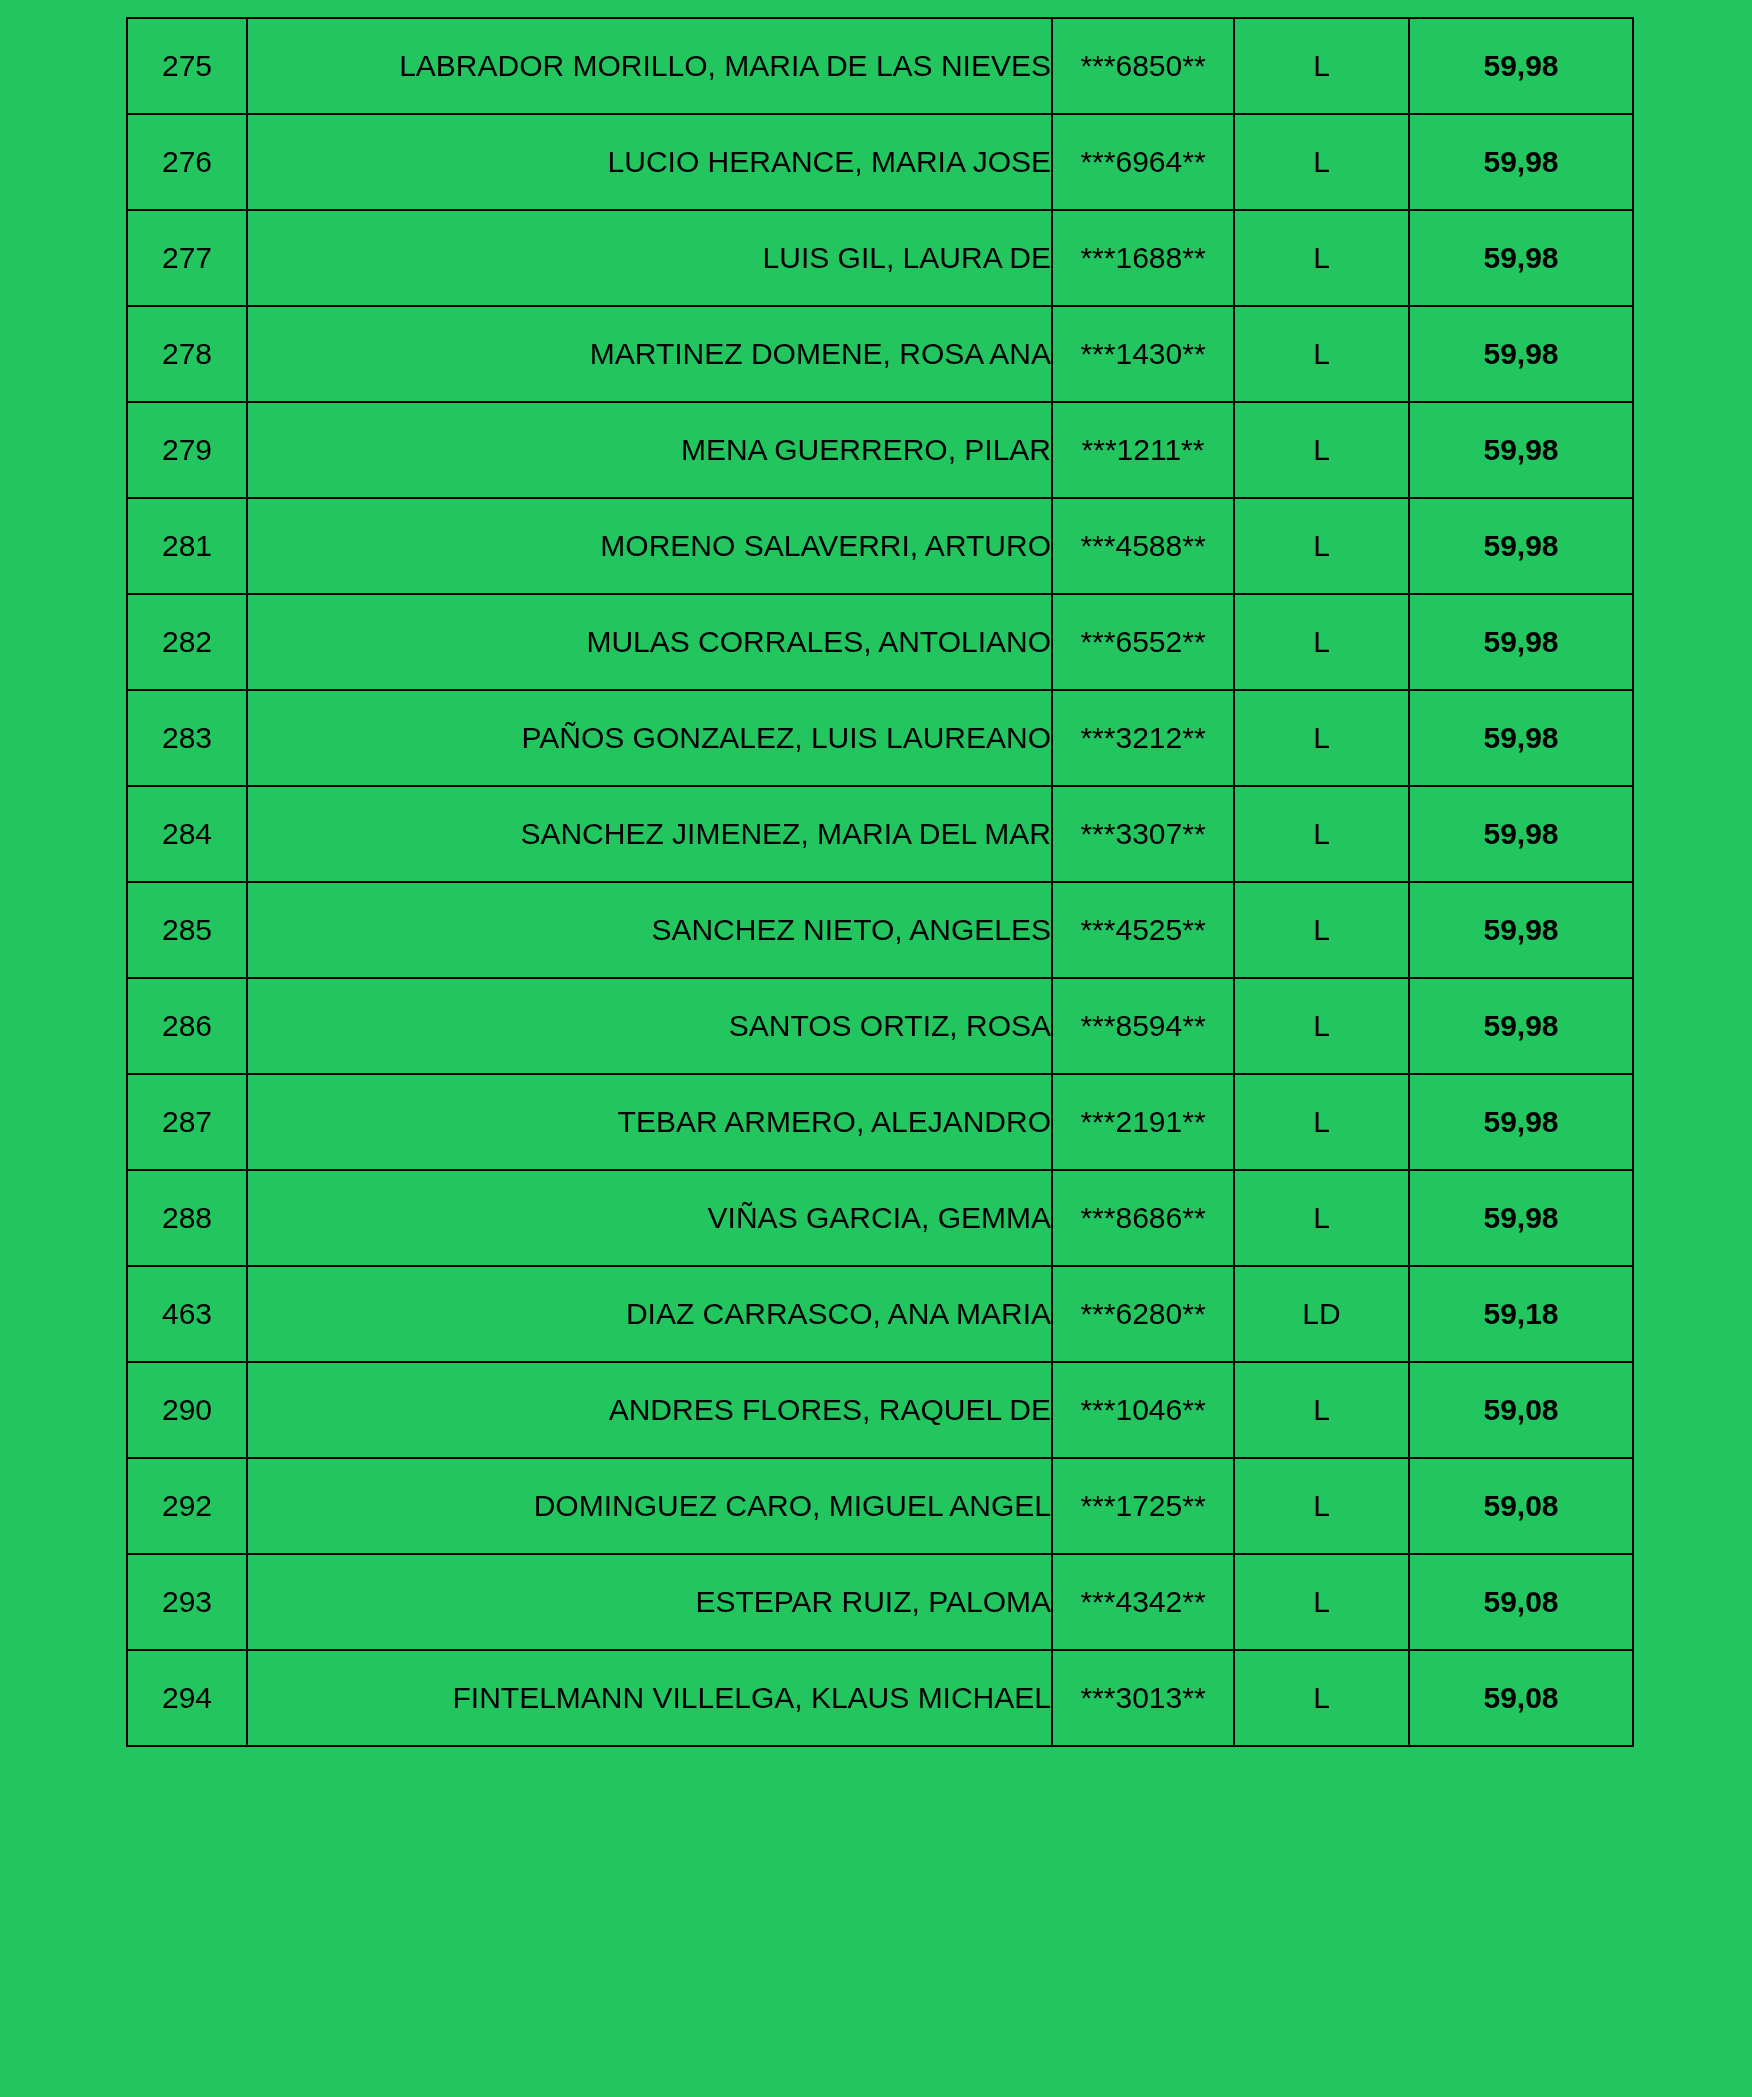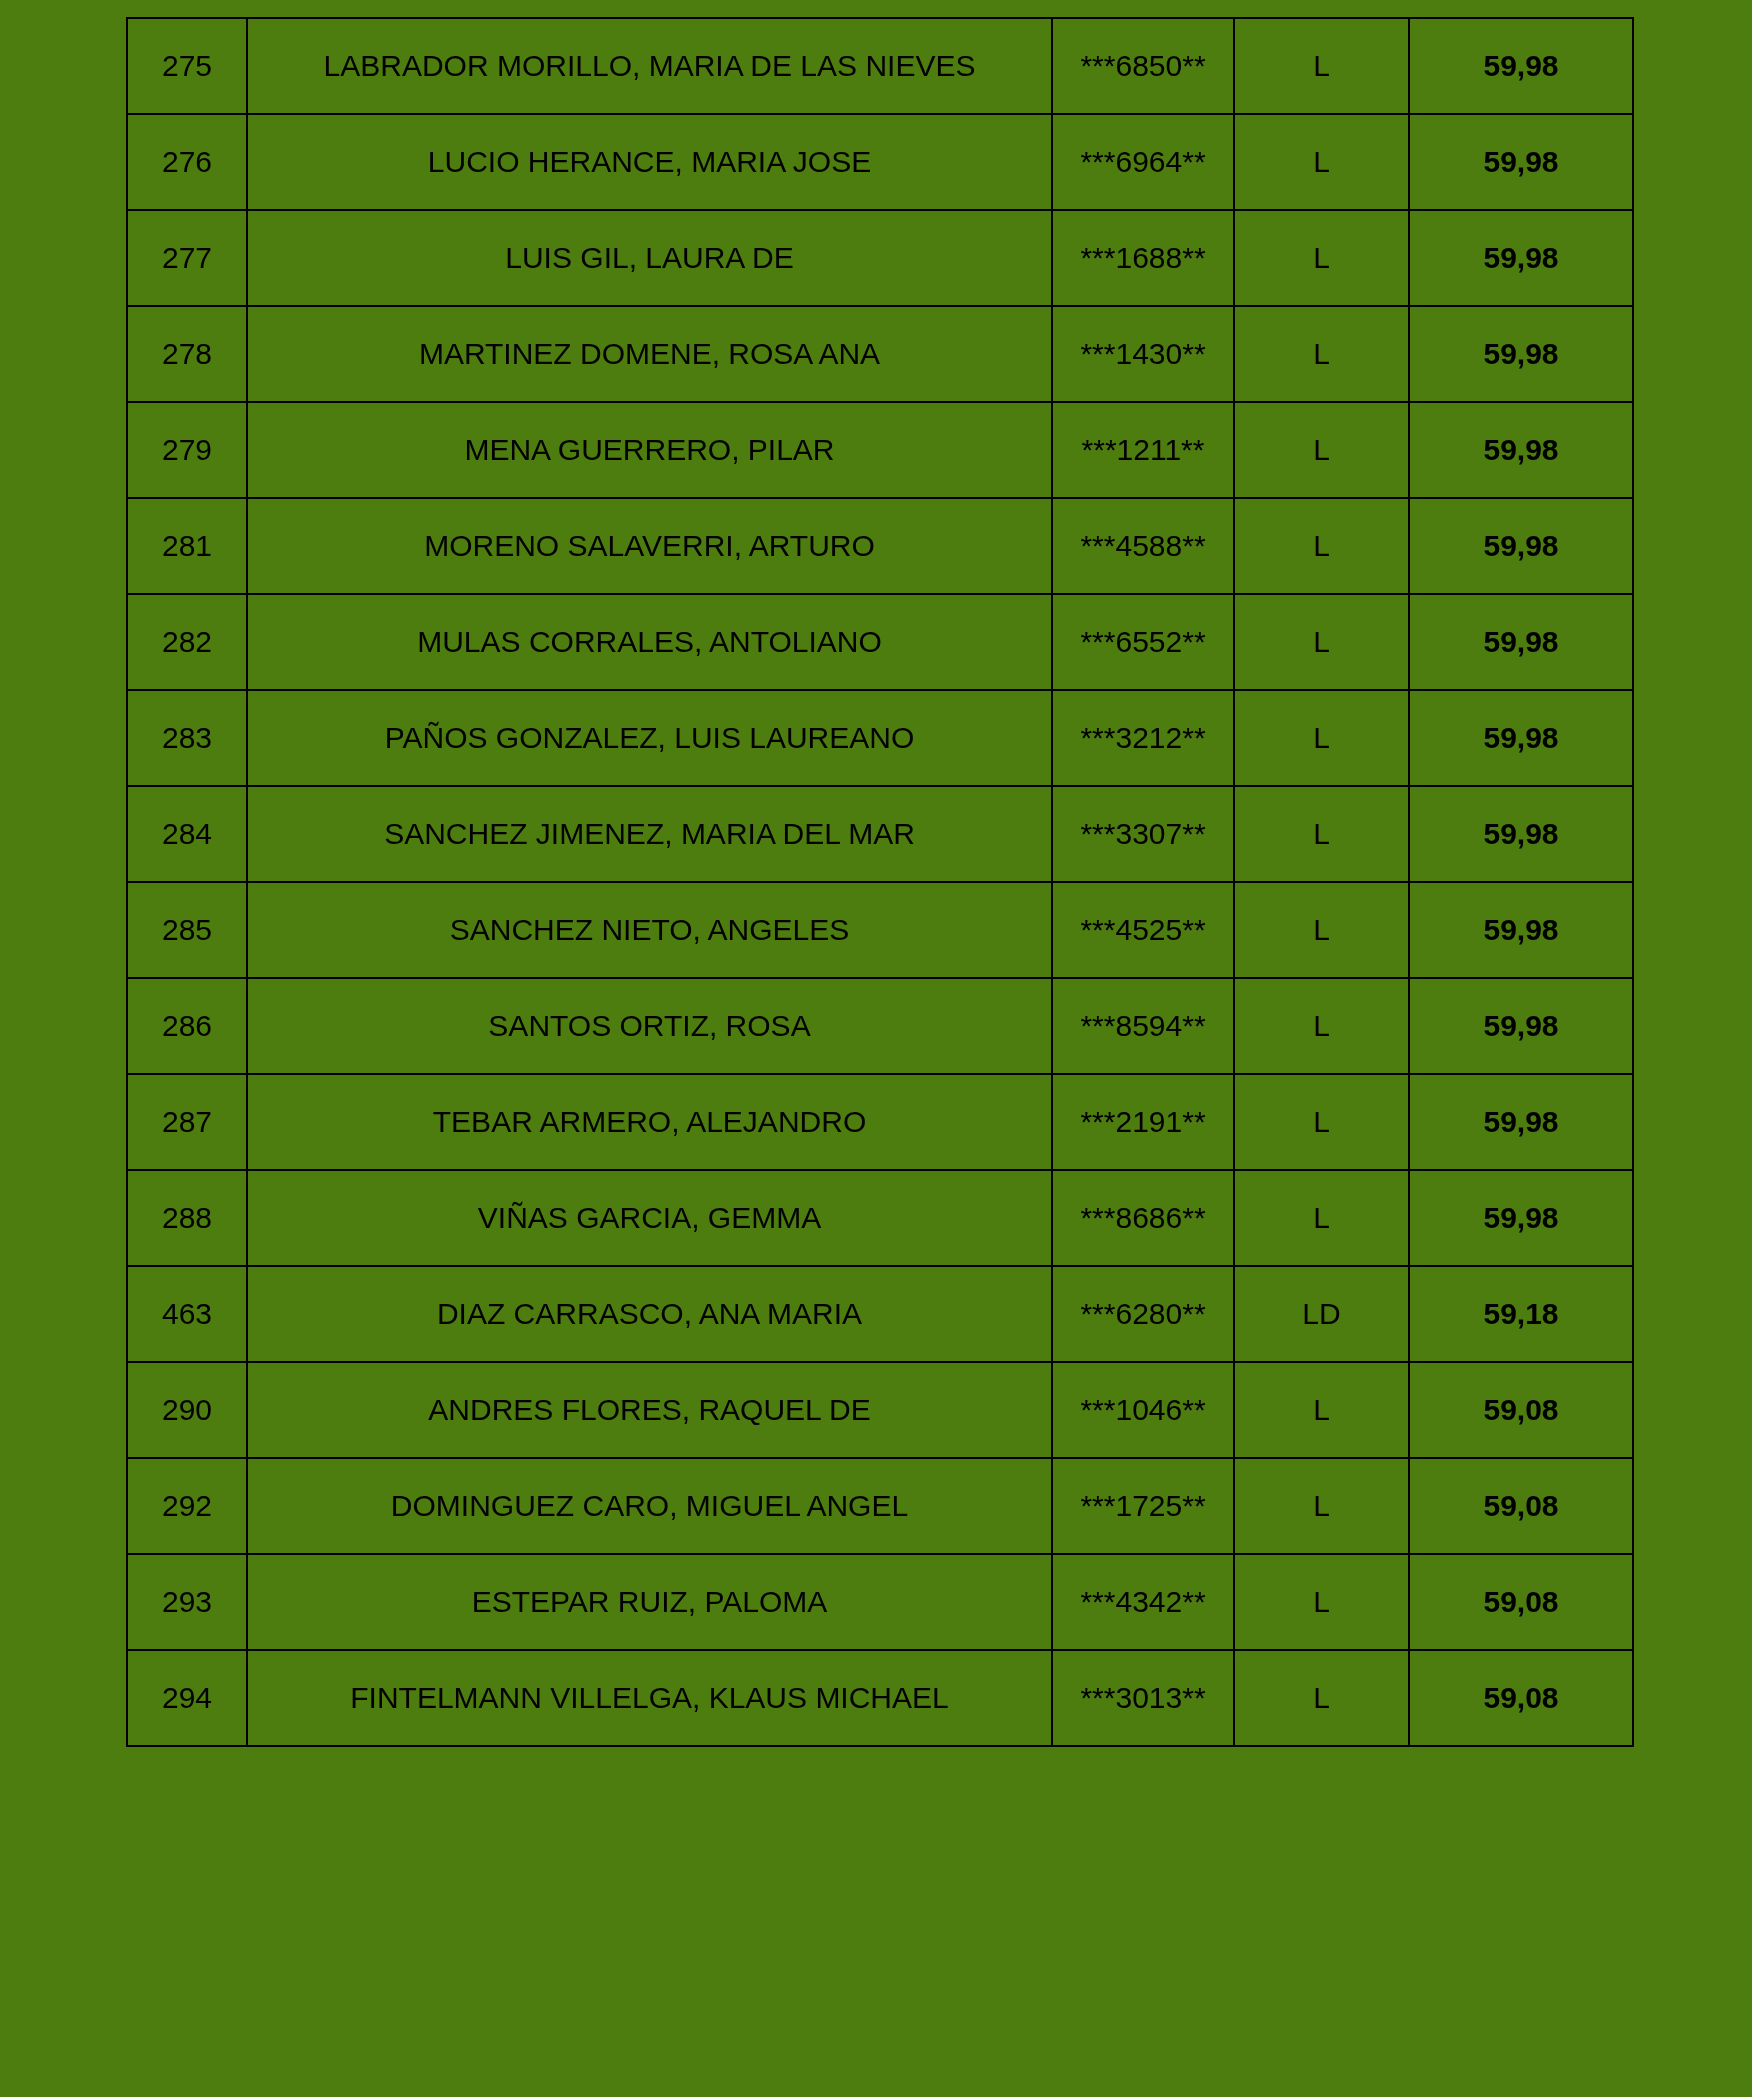--- a/index.html
+++ b/index.html
@@ -10,42 +10,42 @@
   body {
     width: 1753px;
     height: 2097px;
     position: relative;
     font-family: "Liberation Sans", "DejaVu Sans", sans-serif;
     color: #000000;
   }
   .page {
     position: absolute;
     inset: 0;
-    background: #4d7c0f;
+    background: #22c55e;
   }
   table.results-table {
     position: absolute;
     left: 126px;
     top: 16.5px;
     border-collapse: collapse;
     table-layout: fixed;
     width: 1506px;
   }
   table.results-table td {
     border: 2.2px solid #000000;
     height: 94px;
     font-size: 30px;
     line-height: 1.1;
     vertical-align: middle;
     padding: 0;
     overflow: hidden;
     white-space: nowrap;
   }
   td.c-num    { text-align: center; }
-  td.c-name   { text-align: center; padding-left: 22.5px; padding-right: 9px; }
+  td.c-name   { text-align: right; padding-left: 22.5px; padding-right: 9px; }
   td.c-dni    { text-align: center; }
   td.c-turno  { text-align: center; }
   td.c-score  { text-align: center; font-weight: bold; }
 </style>
 </head>
 <body>
 
 <div class="page">
   <table class="results-table">
     <colgroup>

